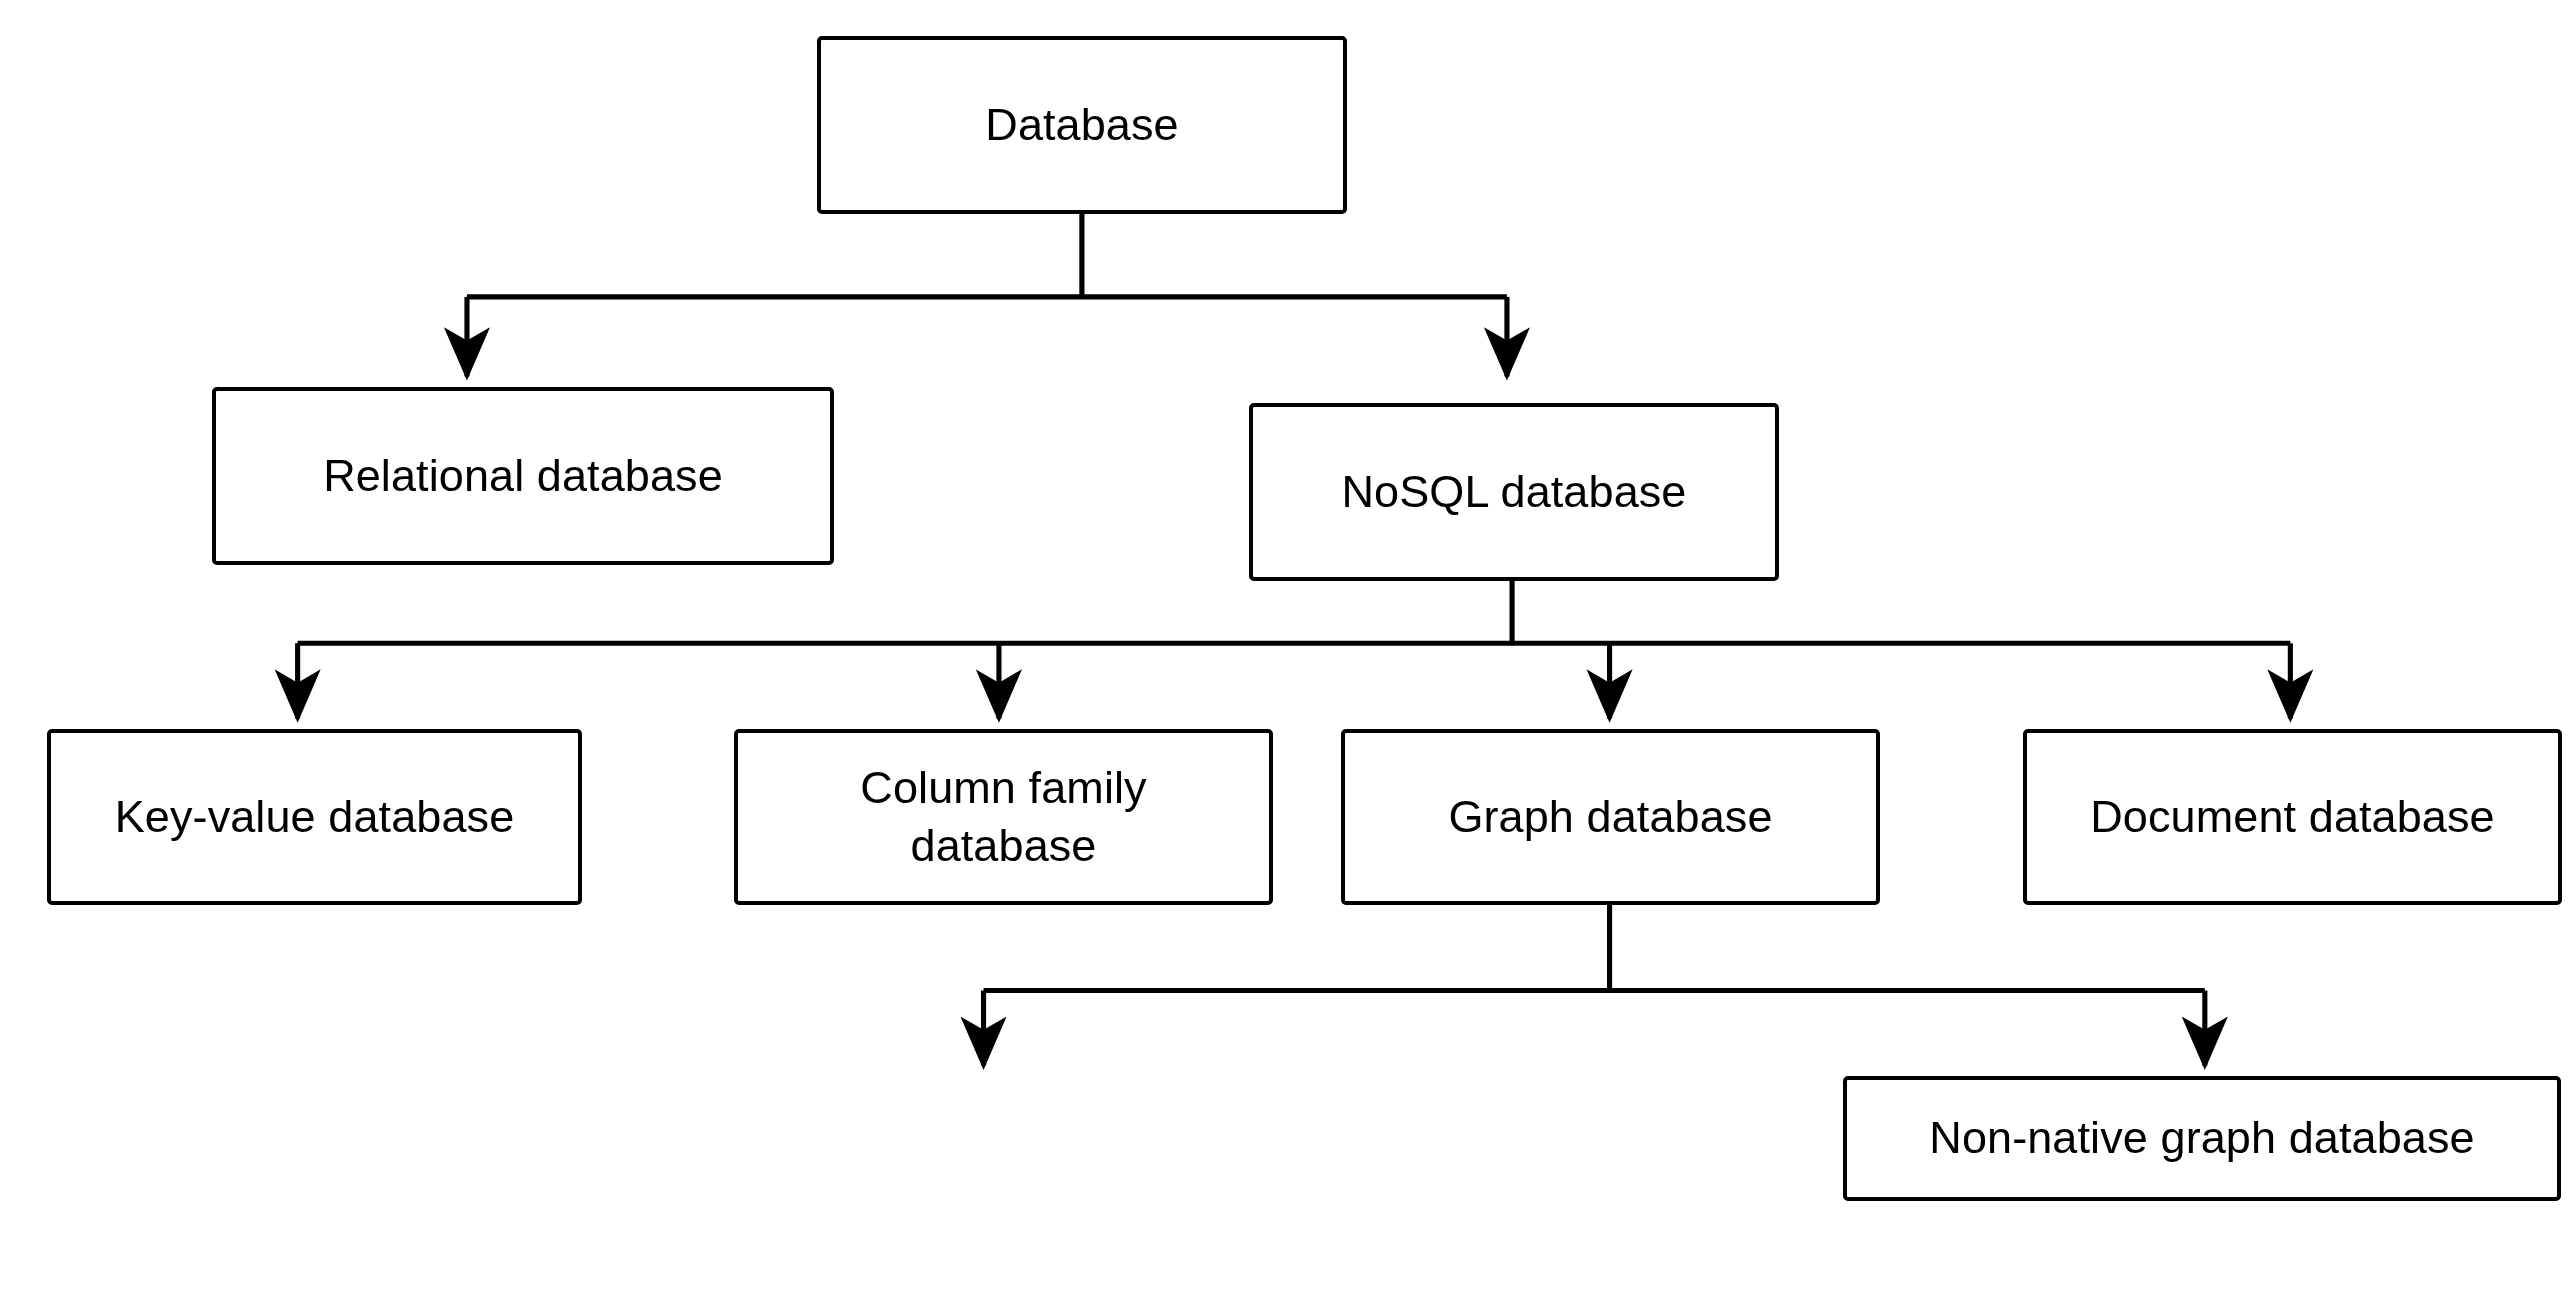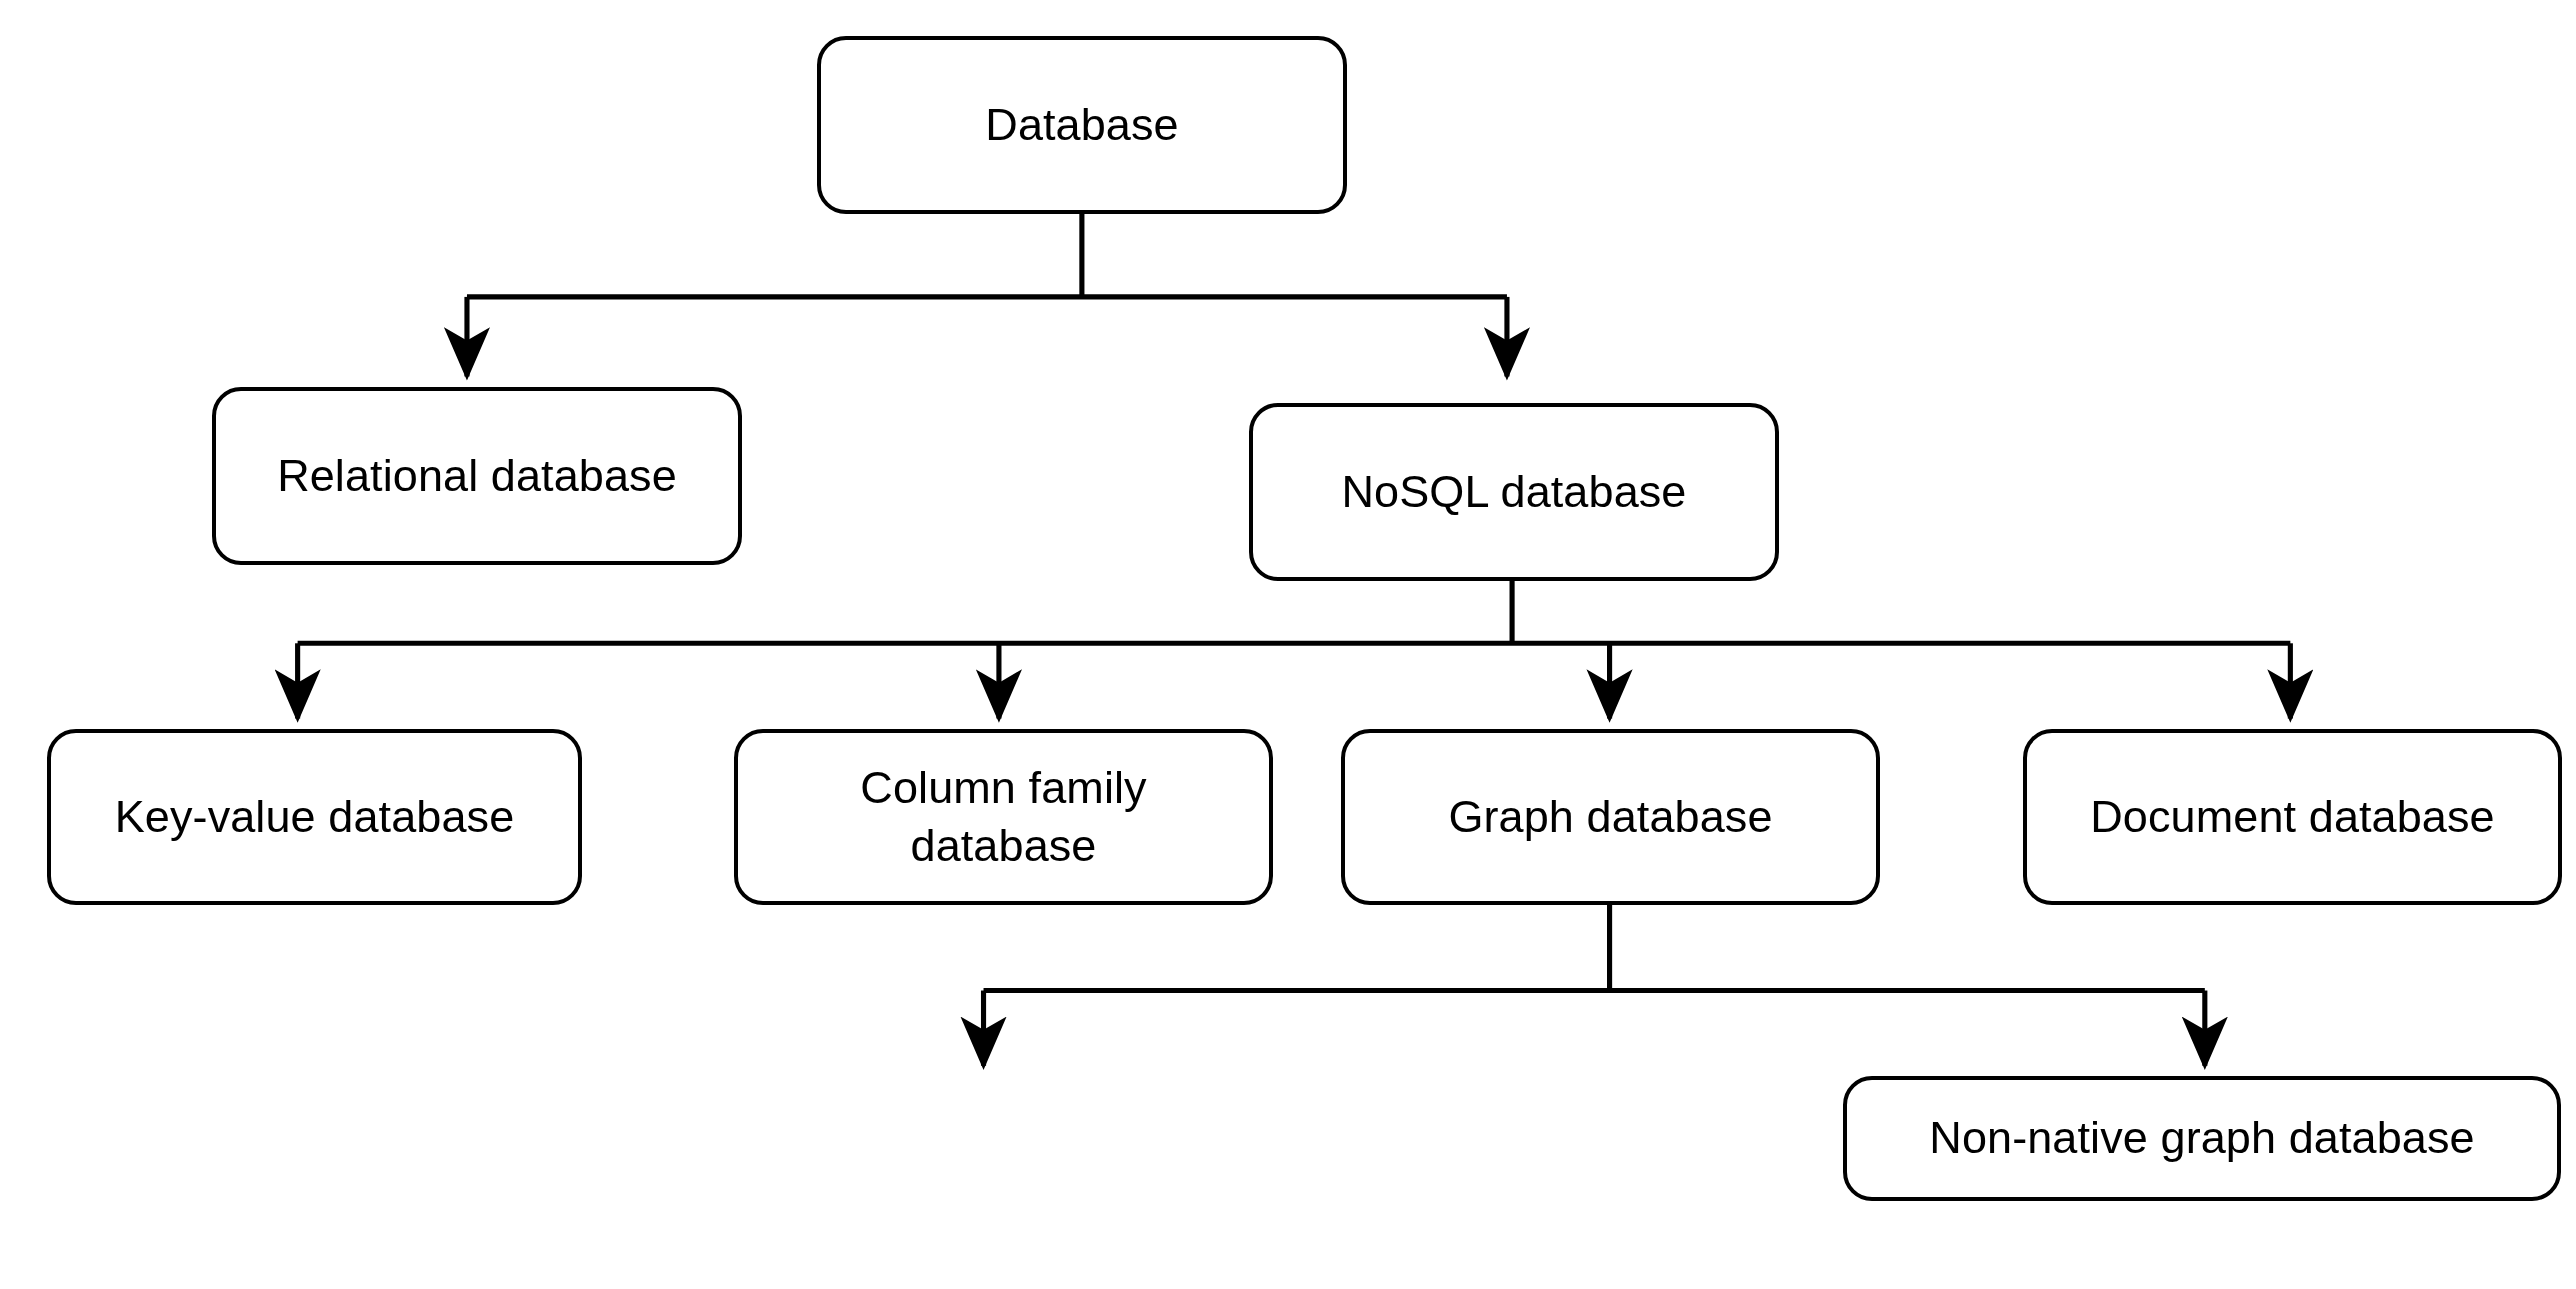--- a/index.html
+++ b/index.html
@@ -22,21 +22,21 @@
     left: 0;
     top: 0;
     width: 2576px;
     height: 1290px;
   }
   .node {
     position: absolute;
     box-sizing: border-box;
     background: #ffffff;
     border: 4.3px solid #000000;
-    border-radius: 29px;
+    border-radius: 5px;
     display: flex;
     align-items: center;
     justify-content: center;
     text-align: center;
     color: #000000;
     font-size: 45px;
     line-height: 1.30;
     letter-spacing: 0.1px;
     z-index: 2;
     white-space: pre-line;
@@ -72,21 +72,21 @@
 
     <g>
       <path d="M 1882 1058 L 1882 1158" fill="none" stroke="#000000" stroke-width="6"></path>
       <path d="M 1150 1158 L 2578 1158" fill="none" stroke="#000000" stroke-width="6"></path>
       <path d="M 1150 1158 L 1150 1246" fill="none" stroke="#000000" stroke-width="6" marker-end="url(#arrowhead)"></path>
       <path d="M 2578 1158 L 2578 1246" fill="none" stroke="#000000" stroke-width="6" marker-end="url(#arrowhead)"></path>
     </g>
   </svg>
 
   <div class="node" style="left: 817px; top: 36px; width: 530px; height: 178px;">Database</div>
-  <div class="node" style="left: 212px; top: 387px; width: 530px; height: 178px;">Relational database</div>
+  <div class="node" style="left: 212px; top: 387px; width: 622px; height: 178px;">Relational database</div>
   <div class="node" style="left: 1249px; top: 387px; width: 530px; height: 178px; margin-top: 16px;">NoSQL database</div>
   <div class="node" style="left: 47px; top: 729px; width: 535px; height: 176px;">Key-value database</div>
   <div class="node" style="left: 734px; top: 729px; width: 539px; height: 176px;">Column family
 database</div>
   <div class="node" style="left: 1341px; top: 729px; width: 539px; height: 176px; text-align: right;">Graph database</div>
   <div class="node" style="left: 2023px; top: 729px; width: 539px; height: 176px;">Document database</div>
   <div class="node" style="left: 1843px; top: 1076px; width: 718px; height: 125px;">Non-native graph database</div>
 
 </div>
 

